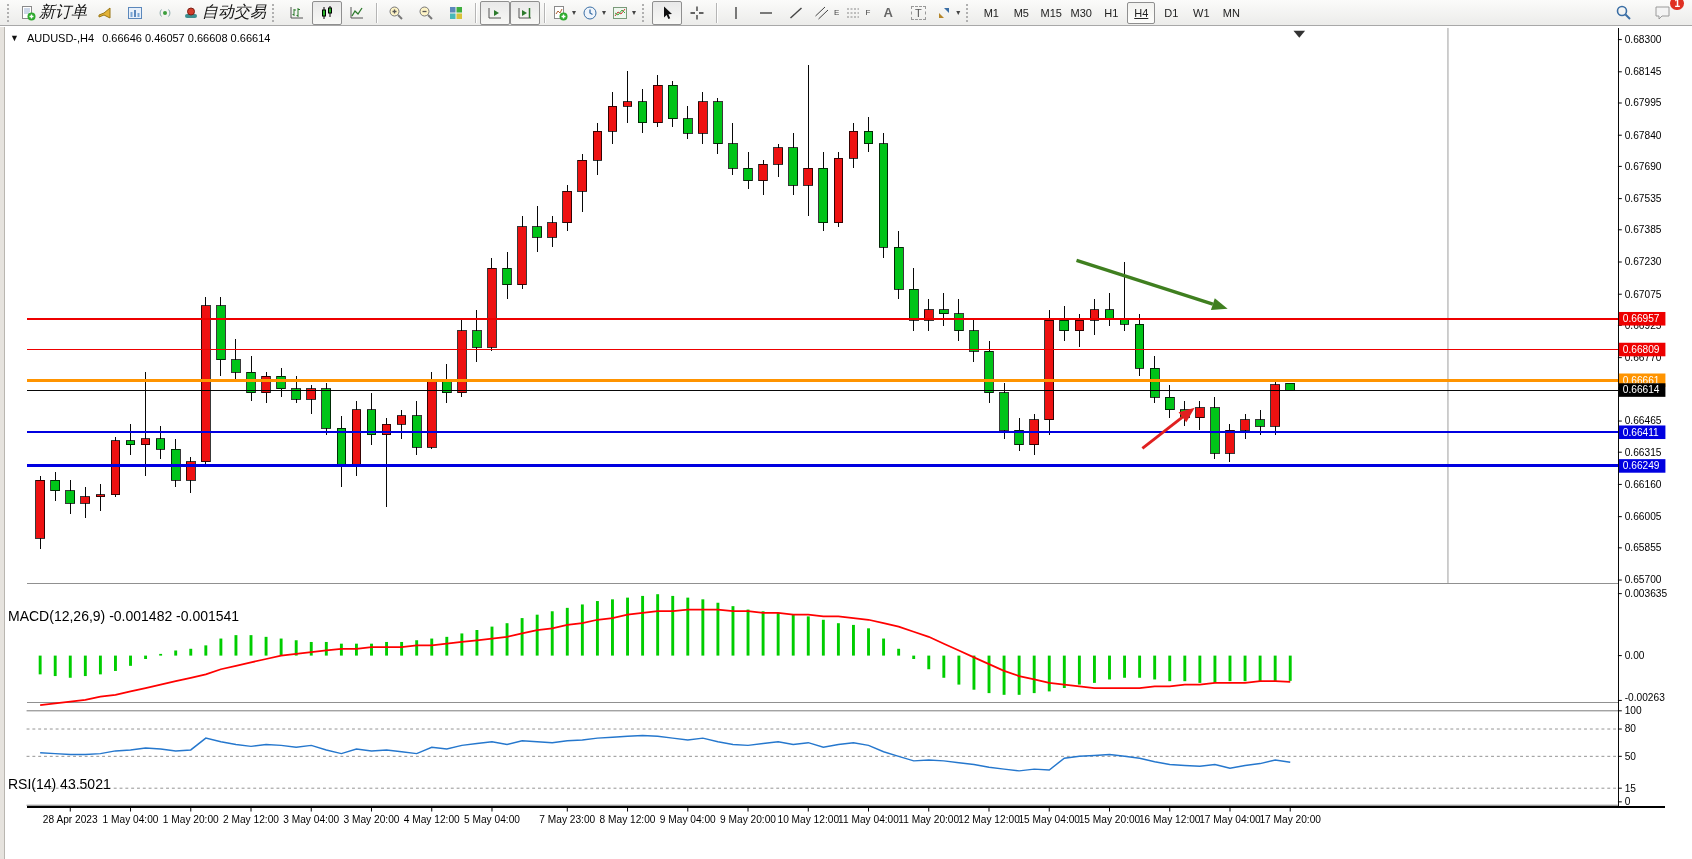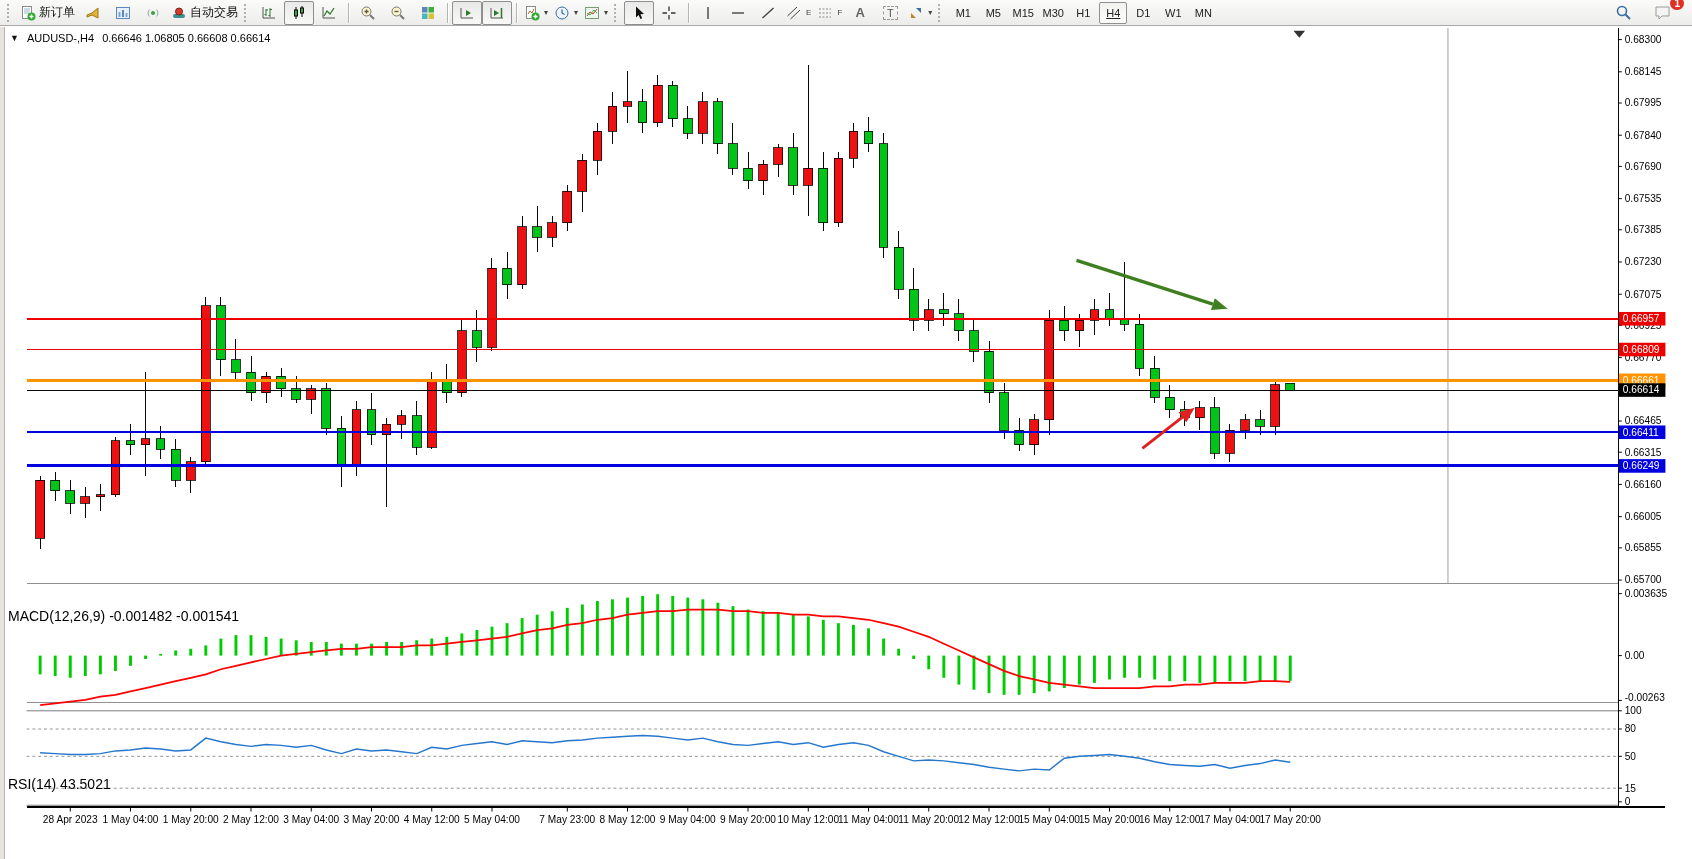--- a/index.html
+++ b/index.html
@@ -7,21 +7,21 @@
           font-family:"Liberation Sans",sans-serif;}
   
   .toolbar{position:absolute;left:0;top:0;width:1692px;height:26px;
            background:linear-gradient(#fbfbfa,#ececea);border-bottom:1px solid #a8a8a8;
            display:flex;align-items:center;padding:0 4px;box-sizing:border-box;}
   .tb-grip{width:5px;height:18px;margin:0 3px;border-left:2px dotted #b0b0b0;}
   .tb-sep{width:1px;height:20px;background:#b5b5b5;margin:0 4px;box-shadow:1px 0 0 #ffffff;}
   .tb-btn{height:22px;min-width:24px;display:flex;align-items:center;justify-content:center;
           border:1px solid transparent;border-radius:2px;padding:0 2px;cursor:default;gap:3px;}
   .tb-btn.pressed{border:1px solid #8f8f8f;background:linear-gradient(#e9e9e9,#f8f8f6);}
-  .tb-btn .lbl{font-size:12px;color:#111;white-space:nowrap;}
+  .tb-btn .lbl{font-size:16px;color:#111;white-space:nowrap;font-style:italic;}
   .caret{font-size:8px;color:#444;margin-left:1px;}
   .tf{height:20px;min-width:26px;display:flex;align-items:center;justify-content:center;
       font-size:11px;color:#222;border:1px solid transparent;border-radius:2px;margin:0 1px;}
   .tf.active{border:1px solid #8f8f8f;background:linear-gradient(#f2f2ef,#fdfdfb);text-decoration:underline;}
   .tb-right{margin-left:auto;display:flex;align-items:center;gap:10px;padding-right:10px;}
   .chat-wrap{position:relative;}
   .chat-badge{position:absolute;top:-5px;right:-7px;background:#e03123;color:#fff;font-size:10px;
               border-radius:8px;padding:0 4px;line-height:13px;font-weight:bold;}
   
   .chart-area{position:absolute;left:0;top:27px;width:1692px;height:832px;background:#fff;}
@@ -258,21 +258,21 @@
       </span>
     </span>
   </div>
 
   <div class="chart-area">
     <div class="left-strip"></div>
 
     <div class="chart-title">
       <span class="tri">▼</span>
       <span>AUDUSD-,H4</span>
-      <span>0.66646 1.06805 0.66608 0.66614</span>
+      <span>0.66646 0.46057 0.66608 0.66614</span>
     </div>
 
     <div class="ind-label" id="macd-label">MACD(12,26,9) -0.001482 -0.001541</div>
     <div class="ind-label" id="rsi-label">RSI(14) 43.5021</div>
 
     <svg id="chart-svg" width="1692" height="832" viewBox="0 27 1692 859" style="position:absolute;left:0;top:0;">
         <rect x="0" y="27" width="1692" height="832" fill="#ffffff"></rect>
         <line x1="1467.5" y1="28" x2="1467.5" y2="601" stroke="#9a9a9a" stroke-width="1"></line>
         <polygon points="1308,31 1320,31 1314,38" fill="#333"></polygon>
         <g shape-rendering="crispEdges">

